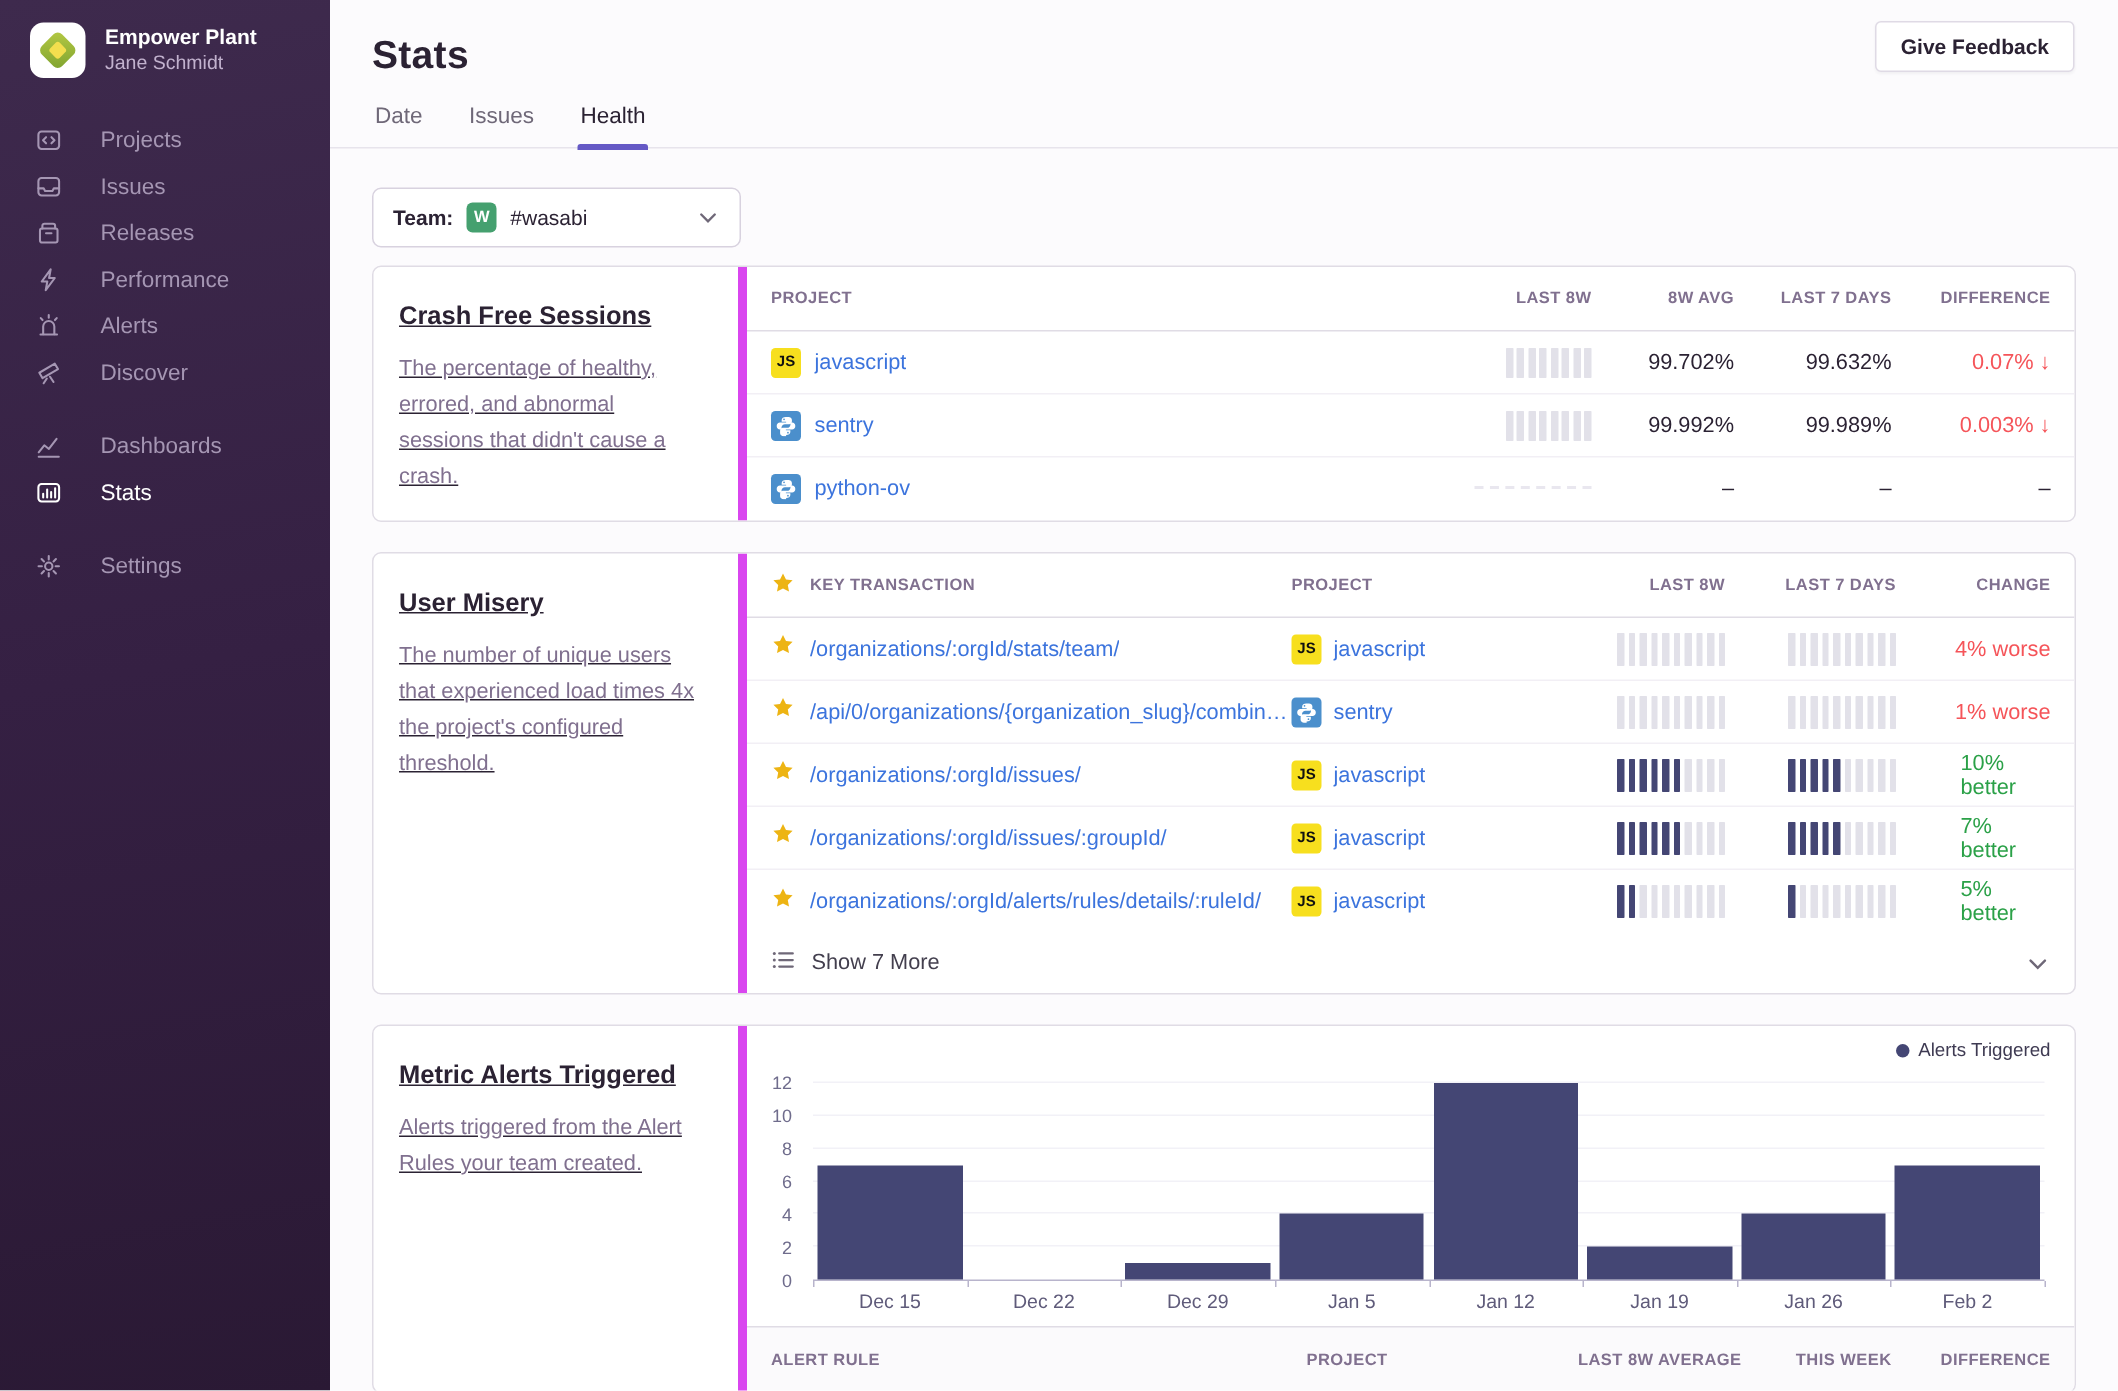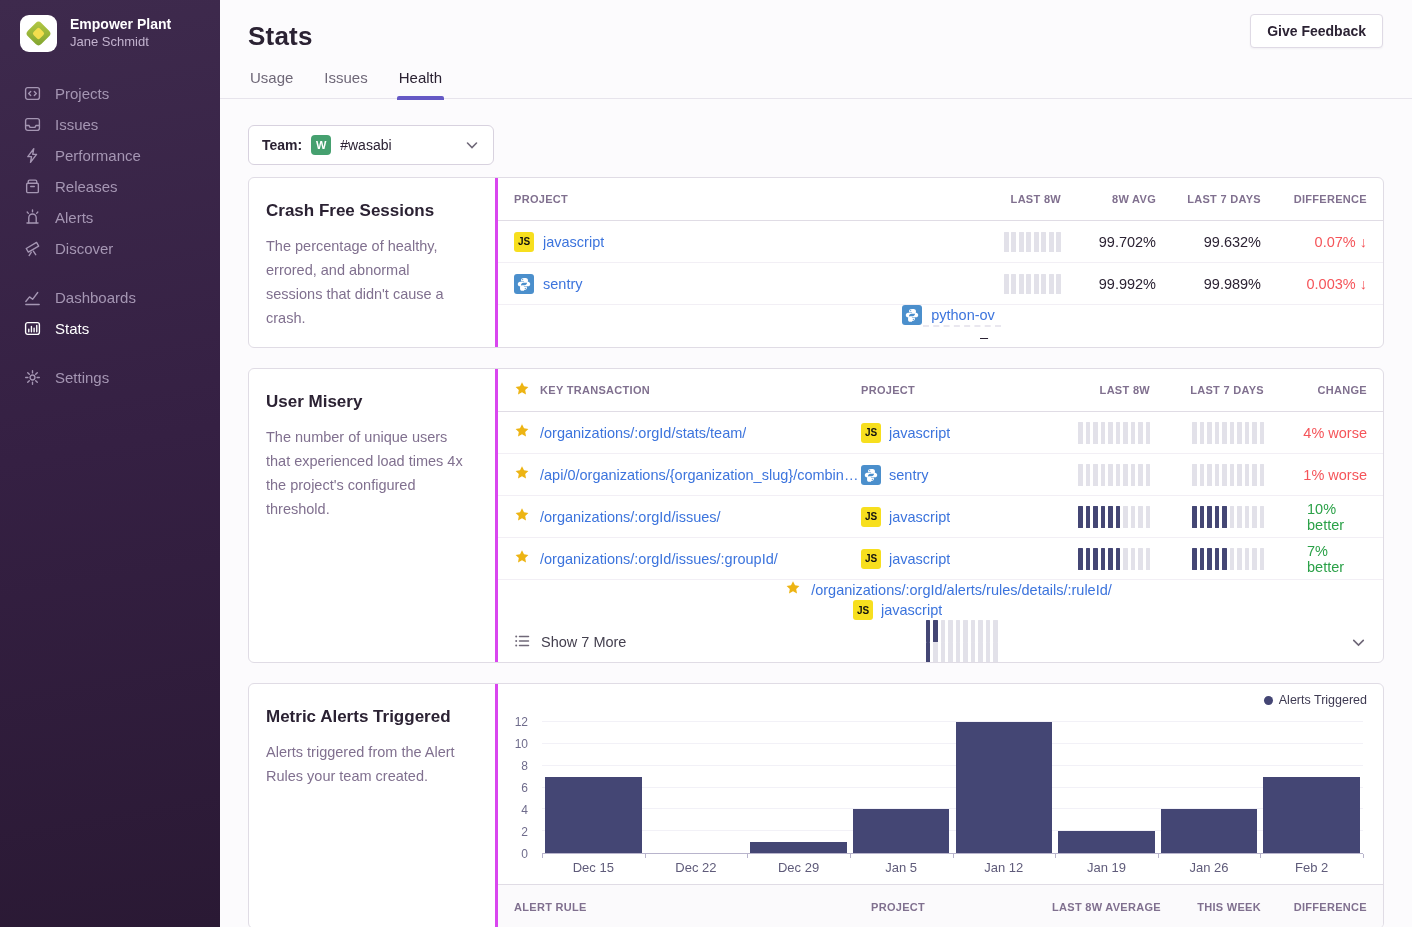--- a/index.html
+++ b/index.html
@@ -12,21 +12,21 @@
     background:linear-gradient(170deg,#3E2A4D 0%,#352043 48%,#2A1934 100%); }
   .org { display:flex; align-items:flex-start; gap:13px; padding:15px 18px 22px 20px; cursor:pointer; }
   .org-logo { width:37px; height:37px; background:#fff; border-radius:9px; display:flex; align-items:center; justify-content:center; flex-shrink:0; }
   .org-diamond { width:19px; height:19px; border-radius:4px; transform:rotate(45deg);
     background:linear-gradient(135deg,#b5c944,#7fa32f); position:relative; }
   .org-diamond::after { content:''; position:absolute; left:5px; top:5px; width:9px; height:9px; border-radius:2px; background:#f3de4e; }
   .org-name { font-size:14px; font-weight:700; color:#fff; line-height:18px; }
   .org-user { font-size:13px; color:#C2B2CE; line-height:17px; }
   .nav-group { margin-top:4px; }
   .nav-group + .nav-group { margin-top:18px; }
-  .nav-item { display:flex; align-items:center; gap:14px; height:31px; padding-left:23px; color:#A596B3; font-size:15px; cursor:pointer; }
+  .nav-item { display:flex; align-items:center; gap:26px; height:31px; padding-left:23px; color:#A596B3; font-size:15px; cursor:pointer; }
   .nav-item.active { color:#FFFFFF; }
   .nav-item .nico { width:18px; height:18px; display:flex; align-items:center; justify-content:center; }
   .nav-item svg { stroke:currentColor; fill:none; stroke-width:1.3; stroke-linecap:round; stroke-linejoin:round; }
 
   
   .main { flex:1; min-width:0; background:#FCFBFD; position:relative; }
   .page-header { padding:21px 28px 0; }
   .page-title { font-size:26px; font-weight:700; color:#2B2233; letter-spacing:.2px; }
   .feedback-btn { position:absolute; top:14px; right:29px; background:#fff; border:1px solid #DFDAE5;
     border-radius:4px; padding:8px 16px; font-size:14px; font-weight:700; color:#2B2233;
@@ -45,29 +45,29 @@
   .date-box { flex:1; }
   .filter-label { font-size:14px; font-weight:700; color:#2B2233; }
   .filter-value { font-size:14px; color:#2B2233; }
   .team-avatar { width:20px; height:20px; border-radius:4px; background:var(--team); color:#fff; font-size:11px; font-weight:700; display:flex; align-items:center; justify-content:center; }
   .spacer { flex:1; }
   .icon-btn { display:flex; align-items:center; justify-content:center; cursor:pointer; }
   .chev { color:#6F6878; } .chev-lav { color:#9C93B0; }
 
   
   .panel { display:flex; background:#fff; border:1px solid #E0DCE5; border-radius:6px; margin-bottom:20px; overflow:hidden; }
-  .panel-aside { width:249px; flex-shrink:0; border-right:3px solid #d946ef; padding:23px 26px 0 17px; }
+  .panel-aside { width:249px; flex-shrink:0; border-right:6px solid #d946ef; padding:23px 26px 0 17px;text-decoration:underline; }
   .panel-title { font-size:17px; font-weight:600; color:#2B2233; margin-bottom:13px; }
   .panel-desc { font-size:14.5px; line-height:24px; color:#80708F; }
   .panel-body { flex:1; min-width:0; display:flex; flex-direction:column; }
 
   .thead { display:flex; align-items:center; height:43px; border-bottom:1px solid #E0DCE5; }
   .th { font-size:11px; font-weight:700; color:#80708F; letter-spacing:.3px; }
   .trow { display:flex; align-items:center; height:42px; border-bottom:1px solid #F2EFF5; }
-  .trow:last-of-type { border-bottom:none;flex-direction:column; }
+  .trow:last-of-type { border-bottom:none; }
   .cell-r { display:flex; justify-content:flex-end; }
   .num { font-size:14.5px; color:#2B2233; }
   .link { font-size:14.5px; color:var(--link); cursor:pointer; white-space:nowrap; overflow:hidden; text-overflow:ellipsis; }
   .neg { color:var(--red); } .pos { color:var(--green);padding-left:43px; }
   .chg { font-size:14.5px; }
 
   
   .c-project { flex:1; min-width:0; padding-left:16px; display:flex; align-items:center; gap:9px; }
   .c-spark { width:120px; } .c-avg { width:95px; } .c-last7 { width:105px; } .c-diff { width:122px; padding-right:16px; }
 
@@ -137,34 +137,34 @@
               <svg width="17" height="17" viewBox="0 0 16 16">
                 <rect x="1.5" y="2.5" width="13" height="11" rx="2"></rect>
                 <path d="M1.5 9h3.3l.9 1.7h4.6l.9-1.7h3.3"></path>
               </svg>
             </span>
             <span>Issues</span>
           </div>
           <div class="nav-item">
             <span class="nico">
               <svg width="17" height="17" viewBox="0 0 16 16">
-                <path d="M9.2 1.5L3.6 9.1h3.5l-1 5.4 5.7-7.6H8.2z"></path>
-              </svg>
-            </span>
-            <span>Performance</span>
-          </div>
-          <div class="nav-item">
-            <span class="nico">
-              <svg width="17" height="17" viewBox="0 0 16 16">
                 <path d="M4 5V3.3c0-.7.6-1.3 1.3-1.3h5.4c.7 0 1.3.6 1.3 1.3V5"></path>
                 <rect x="2.5" y="5" width="11" height="8.8" rx="1.2"></rect>
                 <path d="M6.3 8h3.4"></path>
               </svg>
             </span>
             <span>Releases</span>
+          </div>
+          <div class="nav-item">
+            <span class="nico">
+              <svg width="17" height="17" viewBox="0 0 16 16">
+                <path d="M9.2 1.5L3.6 9.1h3.5l-1 5.4 5.7-7.6H8.2z"></path>
+              </svg>
+            </span>
+            <span>Performance</span>
           </div>
           <div class="nav-item">
             <span class="nico">
               <svg width="17" height="17" viewBox="0 0 16 16">
                 <path d="M8 1v1.6M3 2.9l1.1 1.2M13 2.9l-1.1 1.2M4.5 13V8.2a3.5 3.5 0 017 0V13"></path>
                 <path d="M2.8 13.2h10.4"></path>
               </svg>
             </span>
             <span>Alerts</span>
           </div>
@@ -211,21 +211,21 @@
       </nav>
   </div>
 
   <div class="main">
     <div class="page-header">
       <div class="page-title">Stats</div>
       <button class="feedback-btn">Give Feedback</button>
     </div>
 
     <div class="tabs" id="tabs-bar">
-        <div class="tab">Usage</div>
+        <div class="tab">Date</div>
         <div class="tab">Issues</div>
         <div class="tab active">Health</div>
       </div>
 
     <div class="content">
 
       <div class="filters">
         <div class="filter-box team-box">
           <span class="filter-label">Team:</span>
           <span class="team-avatar">W</span>

